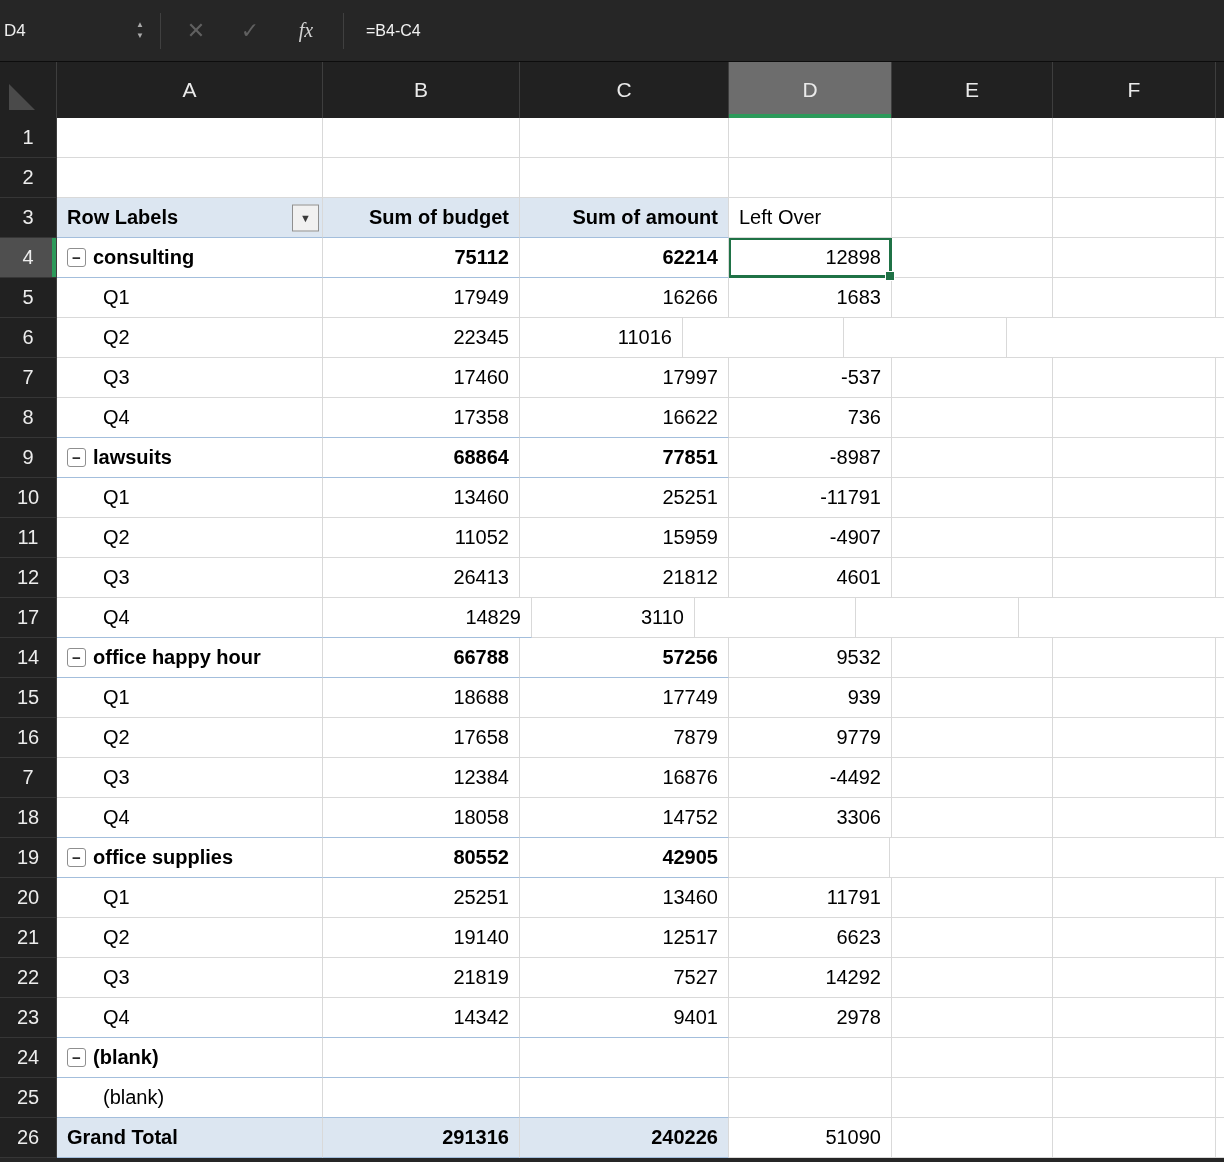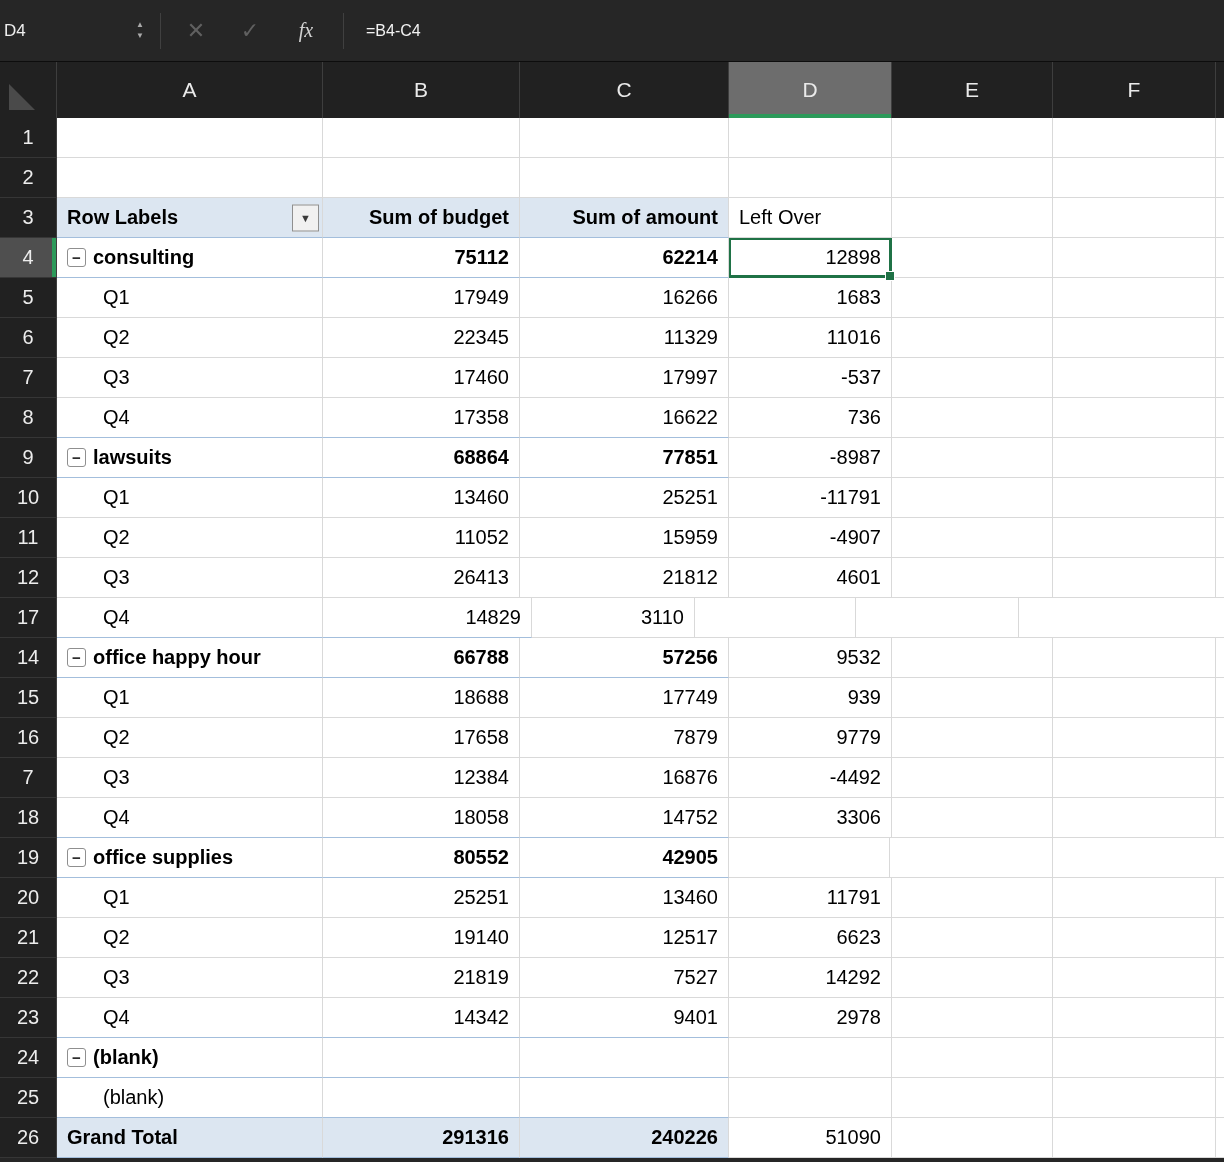--- a/index.html
+++ b/index.html
@@ -141,21 +141,20 @@
         <div class="cell cC num">16266</div>
         <div class="cell cD num">1683</div>
         <div class="cell cE"></div>
         <div class="cell cF"></div>
         <div class="cfill"></div>
       </div>
       <div class="r">
         <div class="rh">6</div>
         <div class="cell cA indent">Q2</div>
         <div class="cell cB num">22345</div>
-        <div class="cell cC num">11329</div>
         <div class="cell cD num">11016</div>
         <div class="cell cE"></div>
         <div class="cell cF"></div>
         <div class="cfill"></div>
       </div>
       <div class="r">
         <div class="rh">7</div>
         <div class="cell cA indent">Q3</div>
         <div class="cell cB num">17460</div>
         <div class="cell cC num">17997</div>

